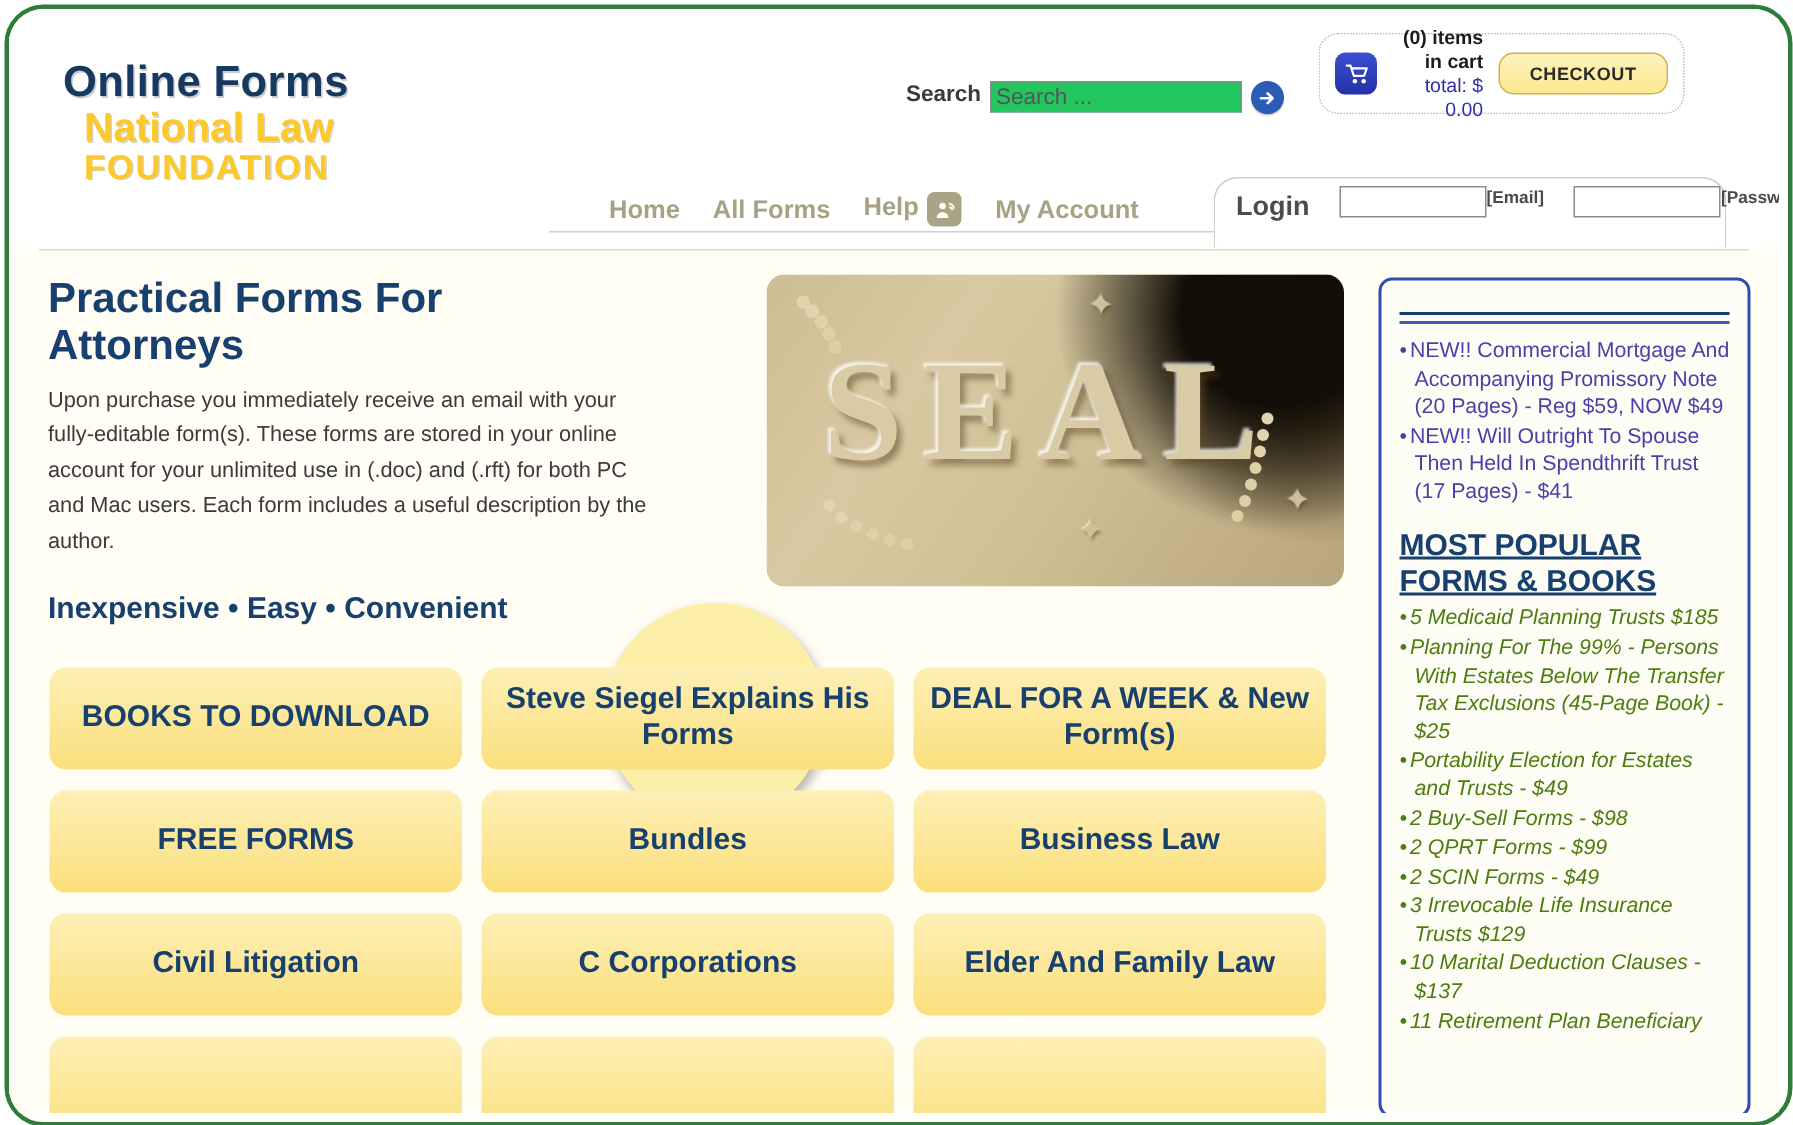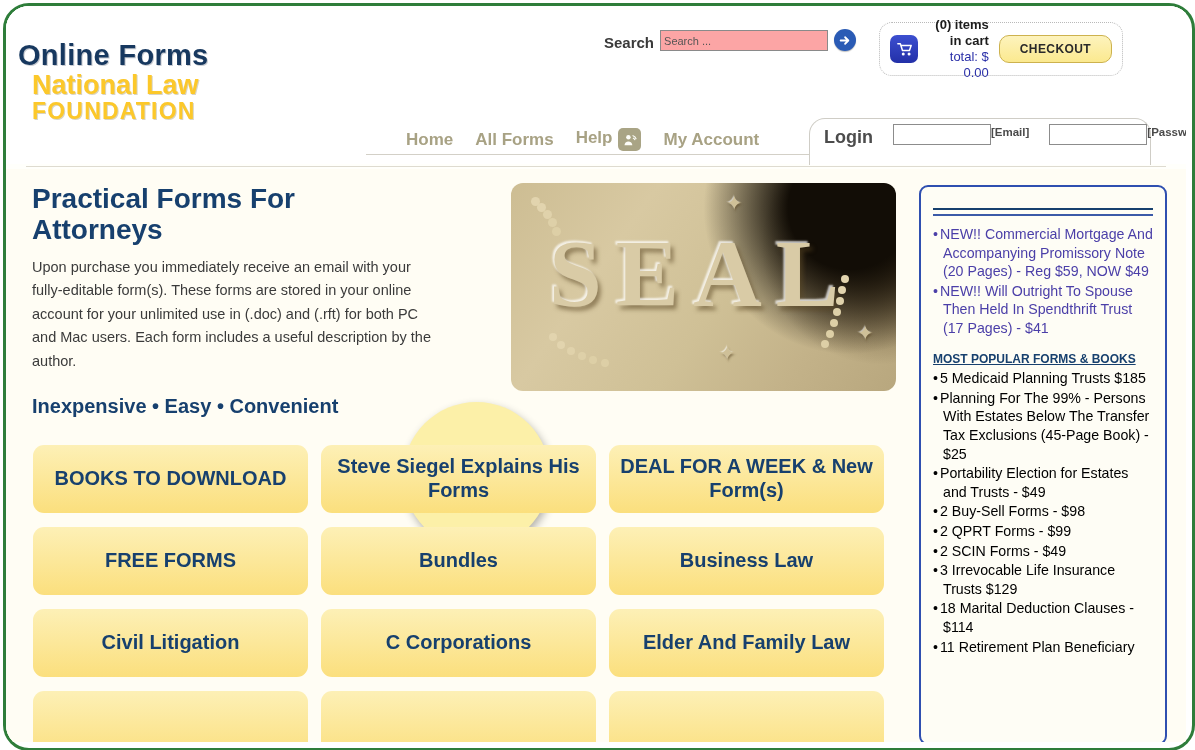--- a/index.html
+++ b/index.html
@@ -13,32 +13,32 @@
     border:3px solid #2e7d3a;border-radius:26px;
     background:#ffffff;overflow:hidden;
   }
   .page{
     position:absolute;left:0;top:0;width:1180px;height:736px;
     background:#fffffb;overflow:hidden;
   }
 
   
   .header{position:relative;height:158px;background:#ffffff;}
-  .logo{position:absolute;left:12px;top:35px;line-height:1;}
+  .logo{position:absolute;left:36px;top:35px;line-height:1;}
   .logo-l1{font-size:29px;font-weight:bold;color:#17385f;letter-spacing:.3px;
            text-shadow:1px 1px 0 #c9ccd2;}
   .logo-l2{font-size:27px;font-weight:bold;color:#fcc82a;margin-top:2px;margin-left:14px;
            text-shadow:1px 1px 0 #d8d4c4;}
   .logo-l3{font-size:23px;font-weight:bold;color:#fcc82a;margin-top:1px;margin-left:14px;
            letter-spacing:1.2px;text-shadow:1px 1px 0 #d8d4c4;}
 
-  .search-area{position:absolute;left:598px;top:23px;display:flex;align-items:flex-end;gap:6px;}
+  .search-area{position:absolute;left:598px;top:48px;display:flex;align-items:flex-start;gap:6px;}
   .search-label{font-size:15px;font-weight:bold;color:#3a3a3a;}
-  .search-input{width:168px;height:21px;border:1px solid #8a8a8a;background:#fca5a5;
-    font-size:11px;color:#555;padding:1px 3px;font-family:"Liberation Sans",sans-serif;
+  .search-input{width:168px;height:21px;border:1px solid #8a8a8a;background:#22c55e;
+    font-size:15px;color:#555;padding:1px 3px;font-family:"Liberation Sans",sans-serif;
     box-sizing:border-box;}
   .go-circle{width:22px;height:22px;border-radius:50%;background:#2a5bb5;
     display:flex;align-items:center;justify-content:center;cursor:pointer;
     box-shadow:0 1px 1px rgba(0,0,0,.25);}
   .go-circle svg{display:block;}
 
   .cart-box{position:absolute;left:873px;top:16px;width:244px;height:54px;
     border:1px dotted #b9b9b9;border-radius:13px;background:#fff;
     display:flex;align-items:center;padding:0 10px;box-sizing:border-box;gap:10px;}
   .cart-icon{width:28px;height:28px;border-radius:7px;
@@ -118,23 +118,23 @@
   
   .sidebar{position:absolute;left:913px;top:16px;width:248px;height:560px;
     border:2px solid #2f4fb0;border-radius:9px;background:#fefdf5;
     padding:14px 12px 0 12px;box-sizing:border-box;overflow:hidden;}
   .side-title{font-size:16.5px;font-weight:bold;color:#17406e;}
   .side-rule{height:4px;border-top:2px solid #17406e;border-bottom:2px solid #3b5aa8;margin:7px 0 9px 0;}
   .side-list{list-style:none;margin:0;padding:0;}
   .side-list li{font-size:14.2px;color:#4b3fa8;line-height:1.31;margin-bottom:1px;
     padding-left:10px;text-indent:-10px;cursor:pointer;}
   .side-list li:before{content:"\2022";margin-right:2px;}
-  .side-sub{font-size:12px;font-weight:bold;color:#17406e;text-decoration:underline;
+  .side-sub{font-size:20px;font-weight:bold;color:#17406e;text-decoration:underline;
     margin:14px 0 3px 0;line-height:1.22;}
-  .side-list.popular li{color:#000000;}
+  .side-list.popular li{color:#4d7c0f;font-style:italic;}
 </style>
 </head>
 <body>
 
 <div class="browser-frame">
  <div class="page">
 
   <div class="header">
 
     <div class="logo">
@@ -264,20 +264,20 @@
       </ul>
       <div class="side-sub">MOST POPULAR FORMS &amp; BOOKS</div>
       <ul class="side-list popular">
         <li>5 Medicaid Planning Trusts $185</li>
         <li>Planning For The 99% - Persons With Estates Below The Transfer Tax Exclusions (45-Page Book) - $25</li>
         <li>Portability Election for Estates and Trusts - $49</li>
         <li>2 Buy-Sell Forms - $98</li>
         <li>2 QPRT Forms - $99</li>
         <li>2 SCIN Forms - $49</li>
         <li>3 Irrevocable Life Insurance Trusts $129</li>
-        <li>18 Marital Deduction Clauses - $114</li>
+        <li>10 Marital Deduction Clauses - $137</li>
         <li>11 Retirement Plan Beneficiary</li>
       </ul>
     </div>
 
   </div>
  </div>
 </div>
 
 </body></html>

